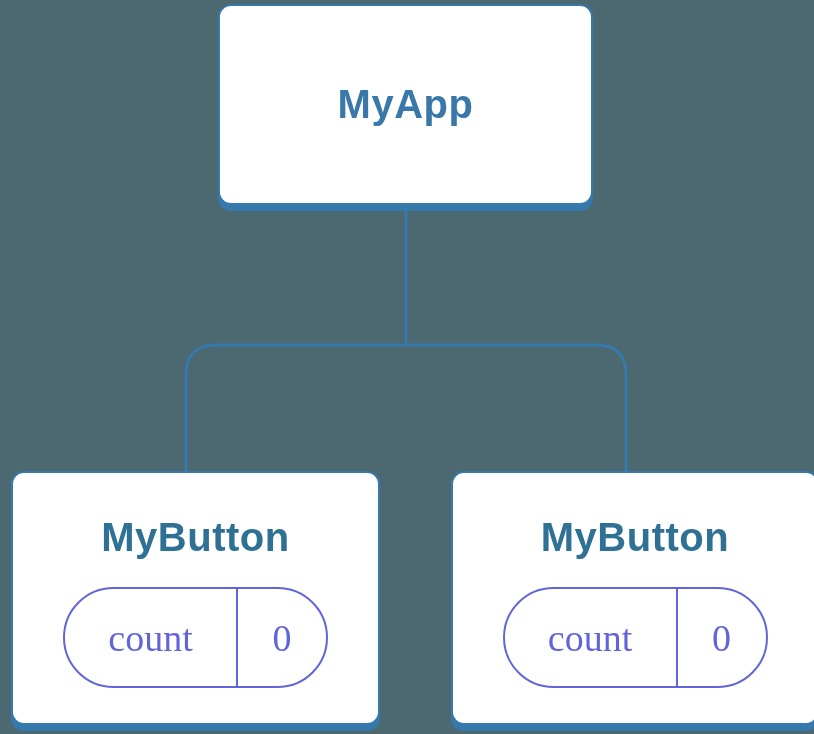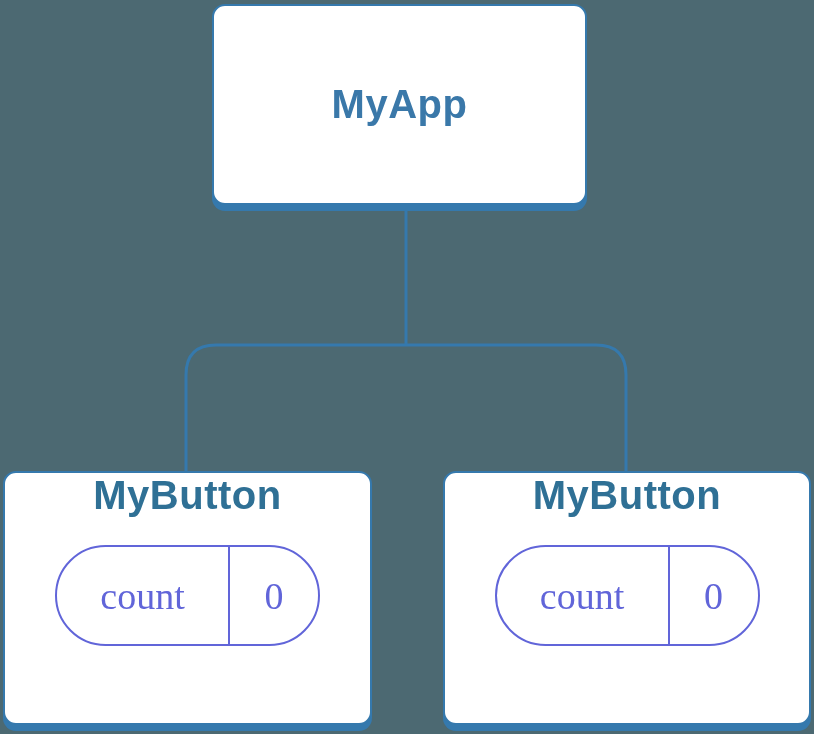--- a/index.html
+++ b/index.html
@@ -32,30 +32,32 @@
     box-sizing: border-box;
     background: var(--node-fill, #FFFFFF);
     border: 2px solid var(--line, #3579AD);
     border-radius: 13px;
     box-shadow: 0 6px 0 var(--line, #3579AD);
     display: flex;
     flex-direction: column;
     align-items: center;
   }
   .node-root {
-    left: 212px;
+    left: 218px;
     top: 4px;
     width: 375px;
     height: 201px;
     justify-content: center;
   }
   .node-child {
     top: 471px;
     width: 369px;
     height: 254px;
+    padding-top: 42px;
+    margin-left: 8px;
   }
   .node-child-left  { left: 3px; }
   .node-child-right { left: 443px; width: 368px; }
   .node-title {
     font-size: 40px;
     font-weight: 600;
     letter-spacing: 0.5px;
     white-space: nowrap;
   }
   .node-root .node-title  { color: var(--root-label, #3A78A9); }

